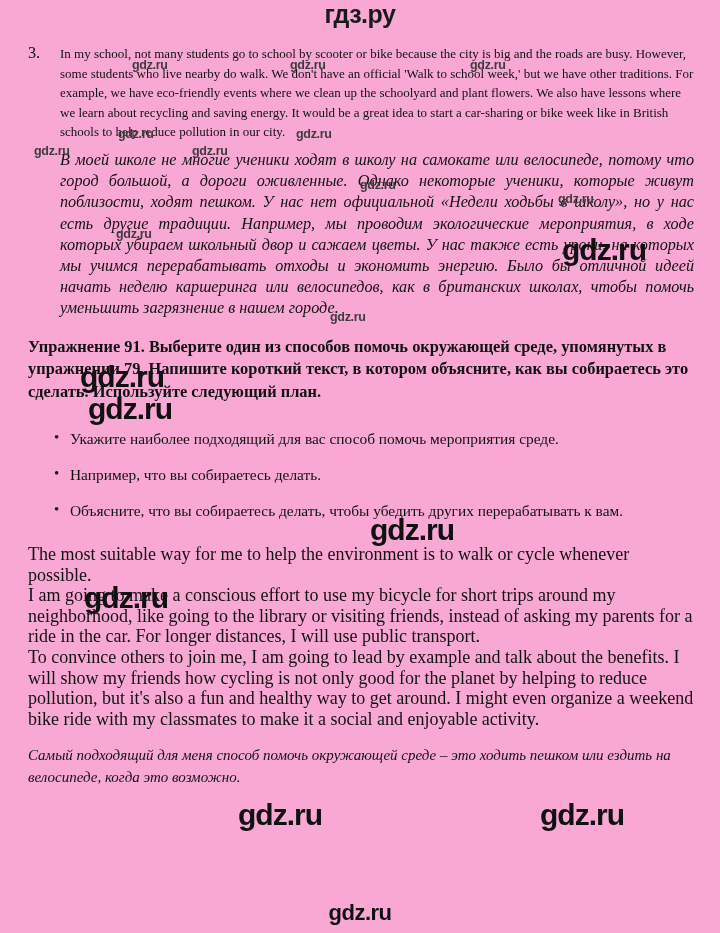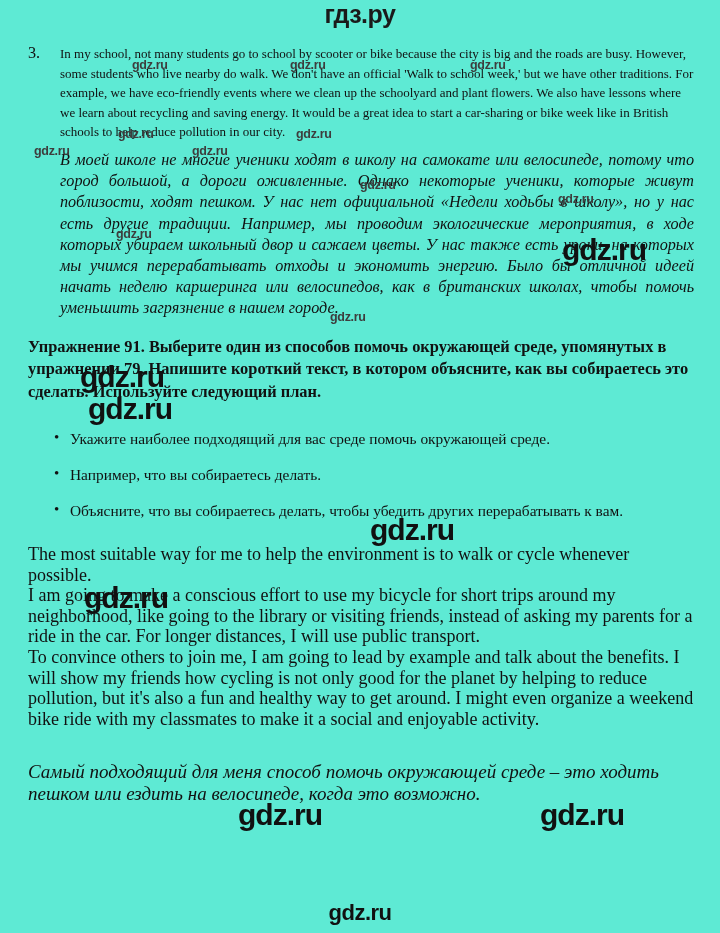--- a/index.html
+++ b/index.html
@@ -12,21 +12,21 @@
     font-family: "Liberation Serif", "DejaVu Serif", serif;
     color: #111111;
     -webkit-font-smoothing: antialiased;
   }
 
   #page {
     position: relative;
     width: 720px;
     height: 933px;
     margin: 0 auto;
-    background: #5eead4;
+    background: #f9a8d4;
     overflow: hidden;
   }
 
   
   .header-logo {
     position: absolute;
     top: 0px;
     left: 0;
     width: 720px;
     text-align: center;
@@ -113,23 +113,23 @@
 
   
   .answer {
     margin-top: 24px;
     font-size: 18px;
     line-height: 20.6px;
   }
   .answer p { margin: 0; }
 
   .final-rus {
-    margin-top: 32px;
+    margin-top: 16px;
     font-style: italic;
-    font-size: 19px;
+    font-size: 15px;
     line-height: 21.5px;
   }
 
   
   .wm {
     position: absolute;
     font-family: "Liberation Sans", "DejaVu Sans", sans-serif;
     font-weight: bold;
     color: #3a3a3a;
     white-space: nowrap;
@@ -173,21 +173,21 @@
 
     <div class="translation-block">
       <div class="rus-italic">В моей школе не многие ученики ходят в школу на самокате или велосипеде, потому что город большой, а дороги оживленные. Однако некоторые ученики, которые живут поблизости, ходят пешком. У нас нет официальной «Недели ходьбы в школу», но у нас есть другие традиции. Например, мы проводим экологические мероприятия, в ходе которых убираем школьный двор и сажаем цветы. У нас также есть уроки, на которых мы учимся перерабатывать отходы и экономить энергию. Было бы отличной идеей начать неделю каршеринга или велосипедов, как в британских школах, чтобы помочь уменьшить загрязнение в нашем городе.</div>
     </div>
 
     <div class="task-heading">Упражнение 91. Выберите один из способов помочь окружающей среде, упомянутых в упражнении 79. Напишите короткий текст, в котором объясните, как вы собираетесь это сделать. Используйте следующий план.</div>
 
     <ul class="plan">
       <li>
         <span class="bullet">•</span>
-        <span>Укажите наиболее подходящий для вас среде помочь окружающей среде.</span>
+        <span>Укажите наиболее подходящий для вас способ помочь мероприятия среде.</span>
       </li>
       <li>
         <span class="bullet">•</span>
         <span>Например, что вы собираетесь делать.</span>
       </li>
       <li>
         <span class="bullet">•</span>
         <span>Объясните, что вы собираетесь делать, чтобы убедить других перерабатывать к вам.</span>
       </li>
     </ul>

